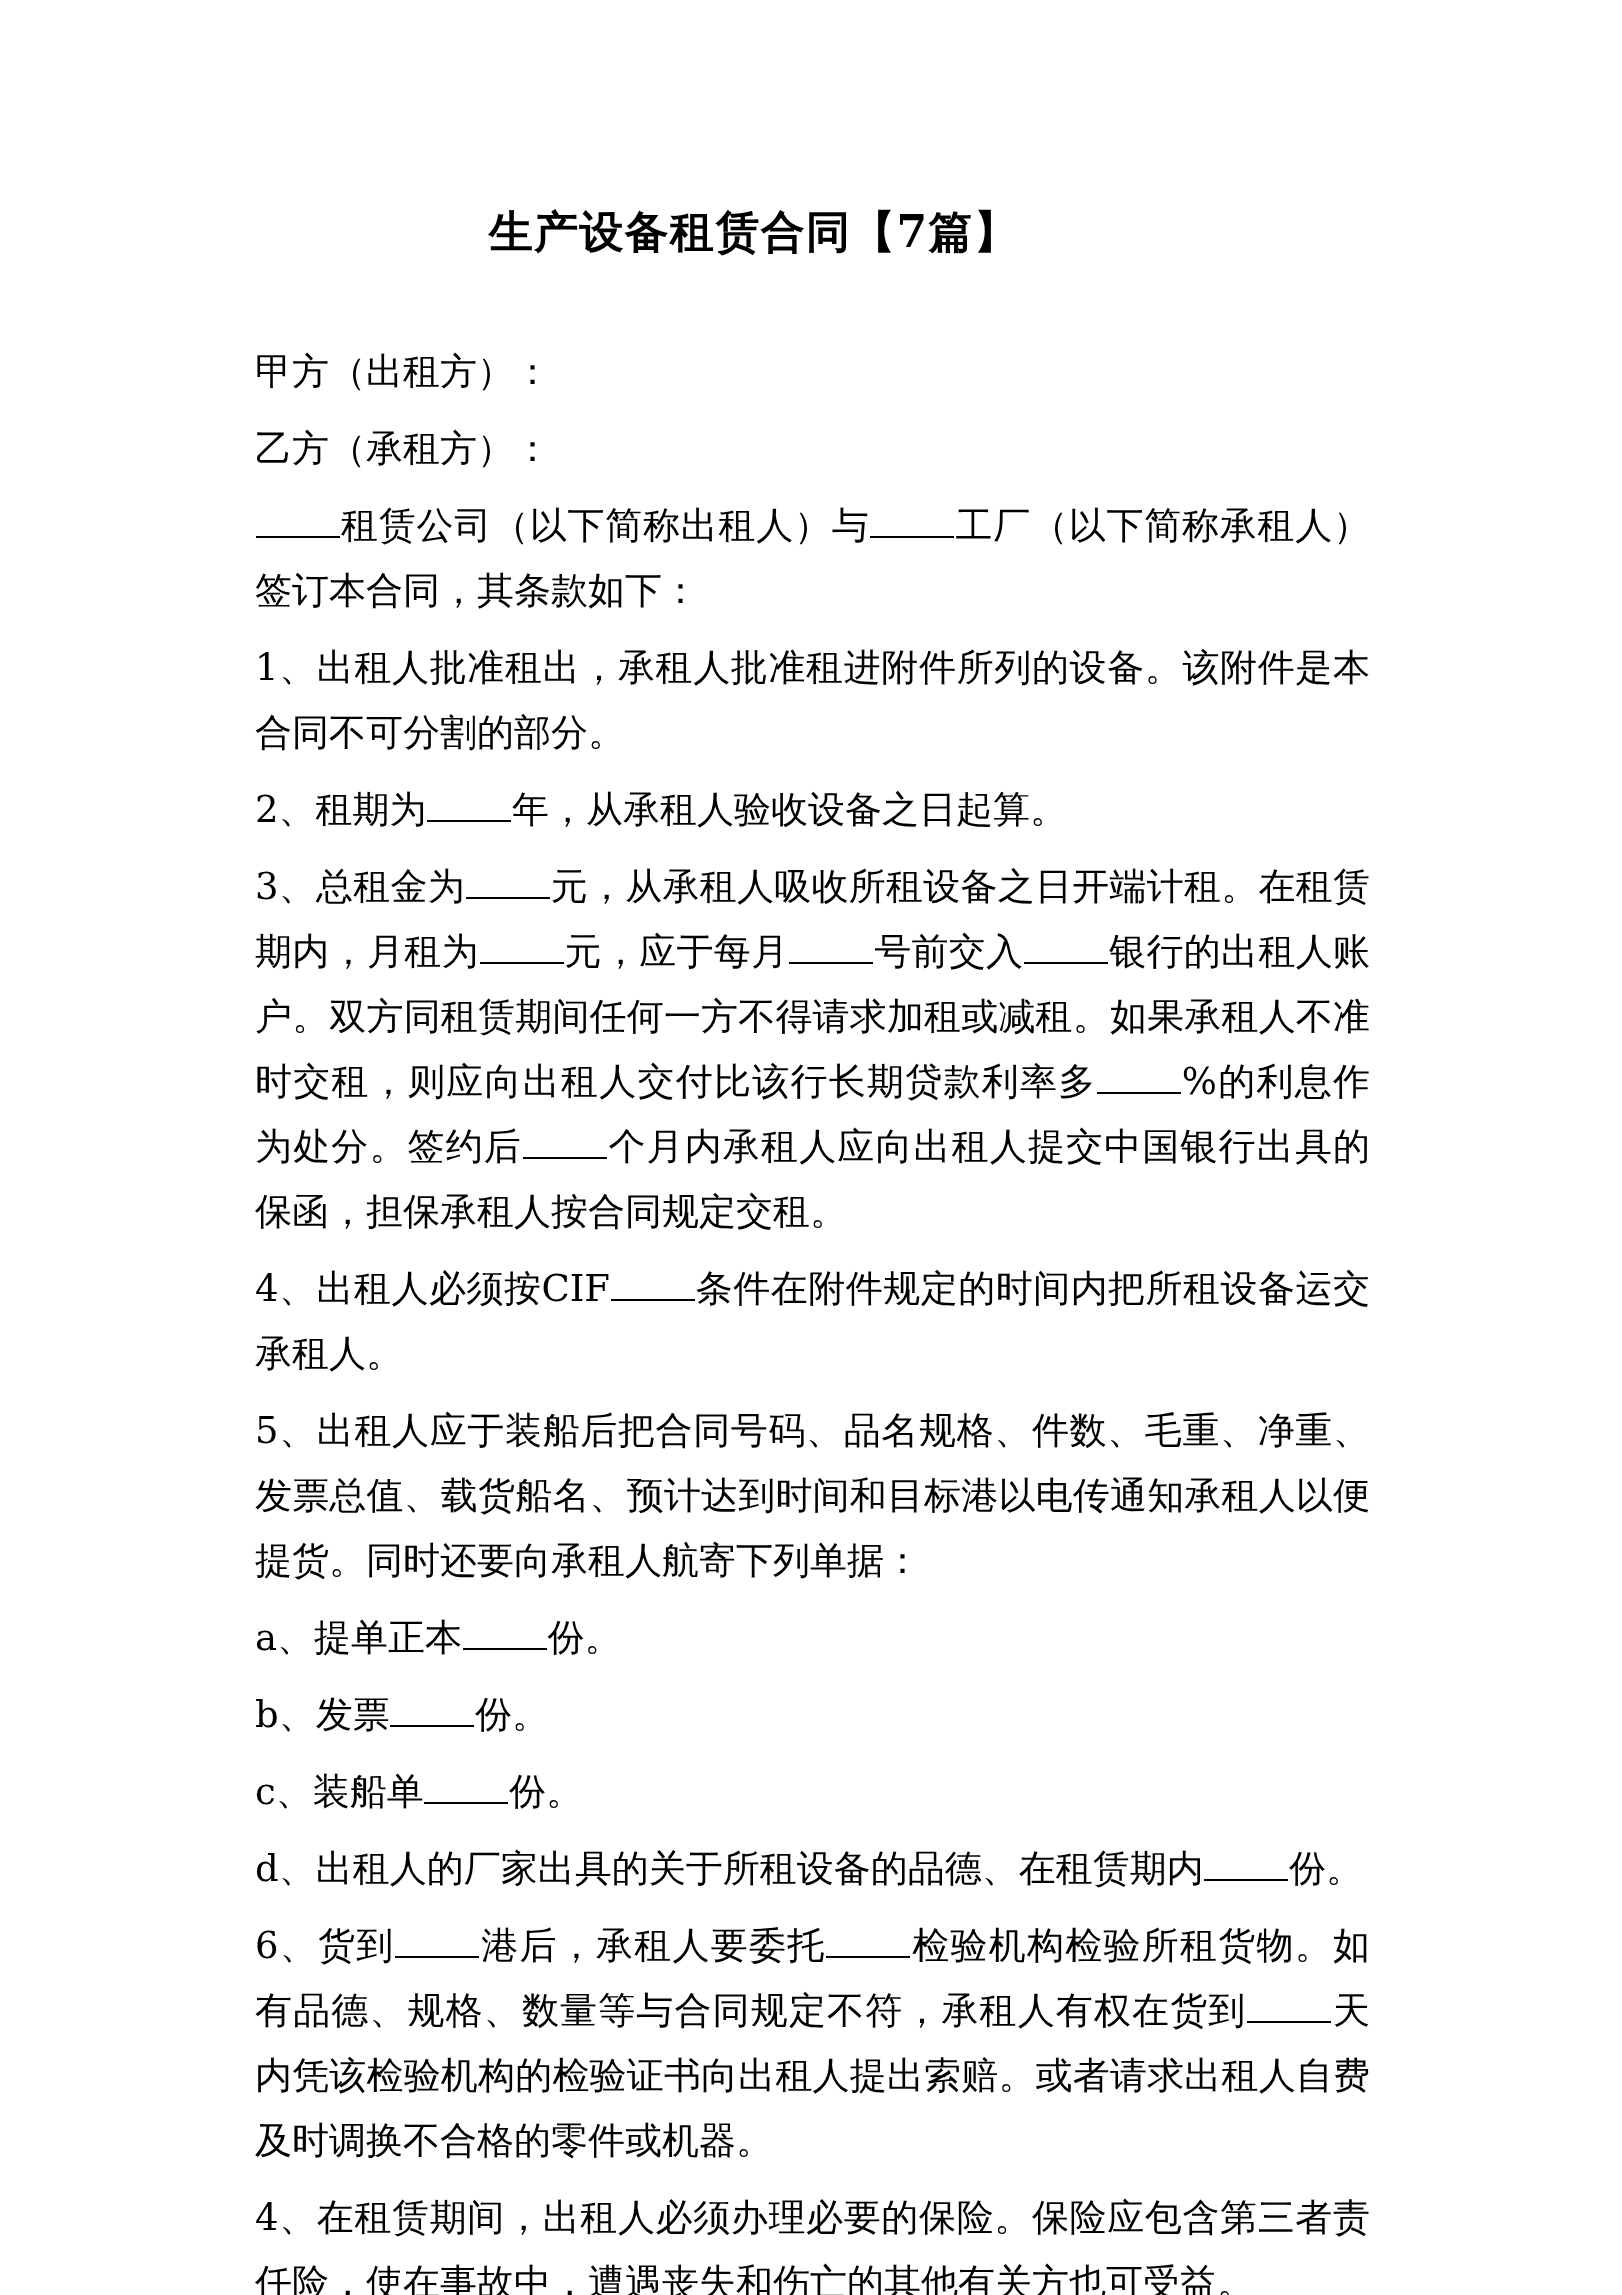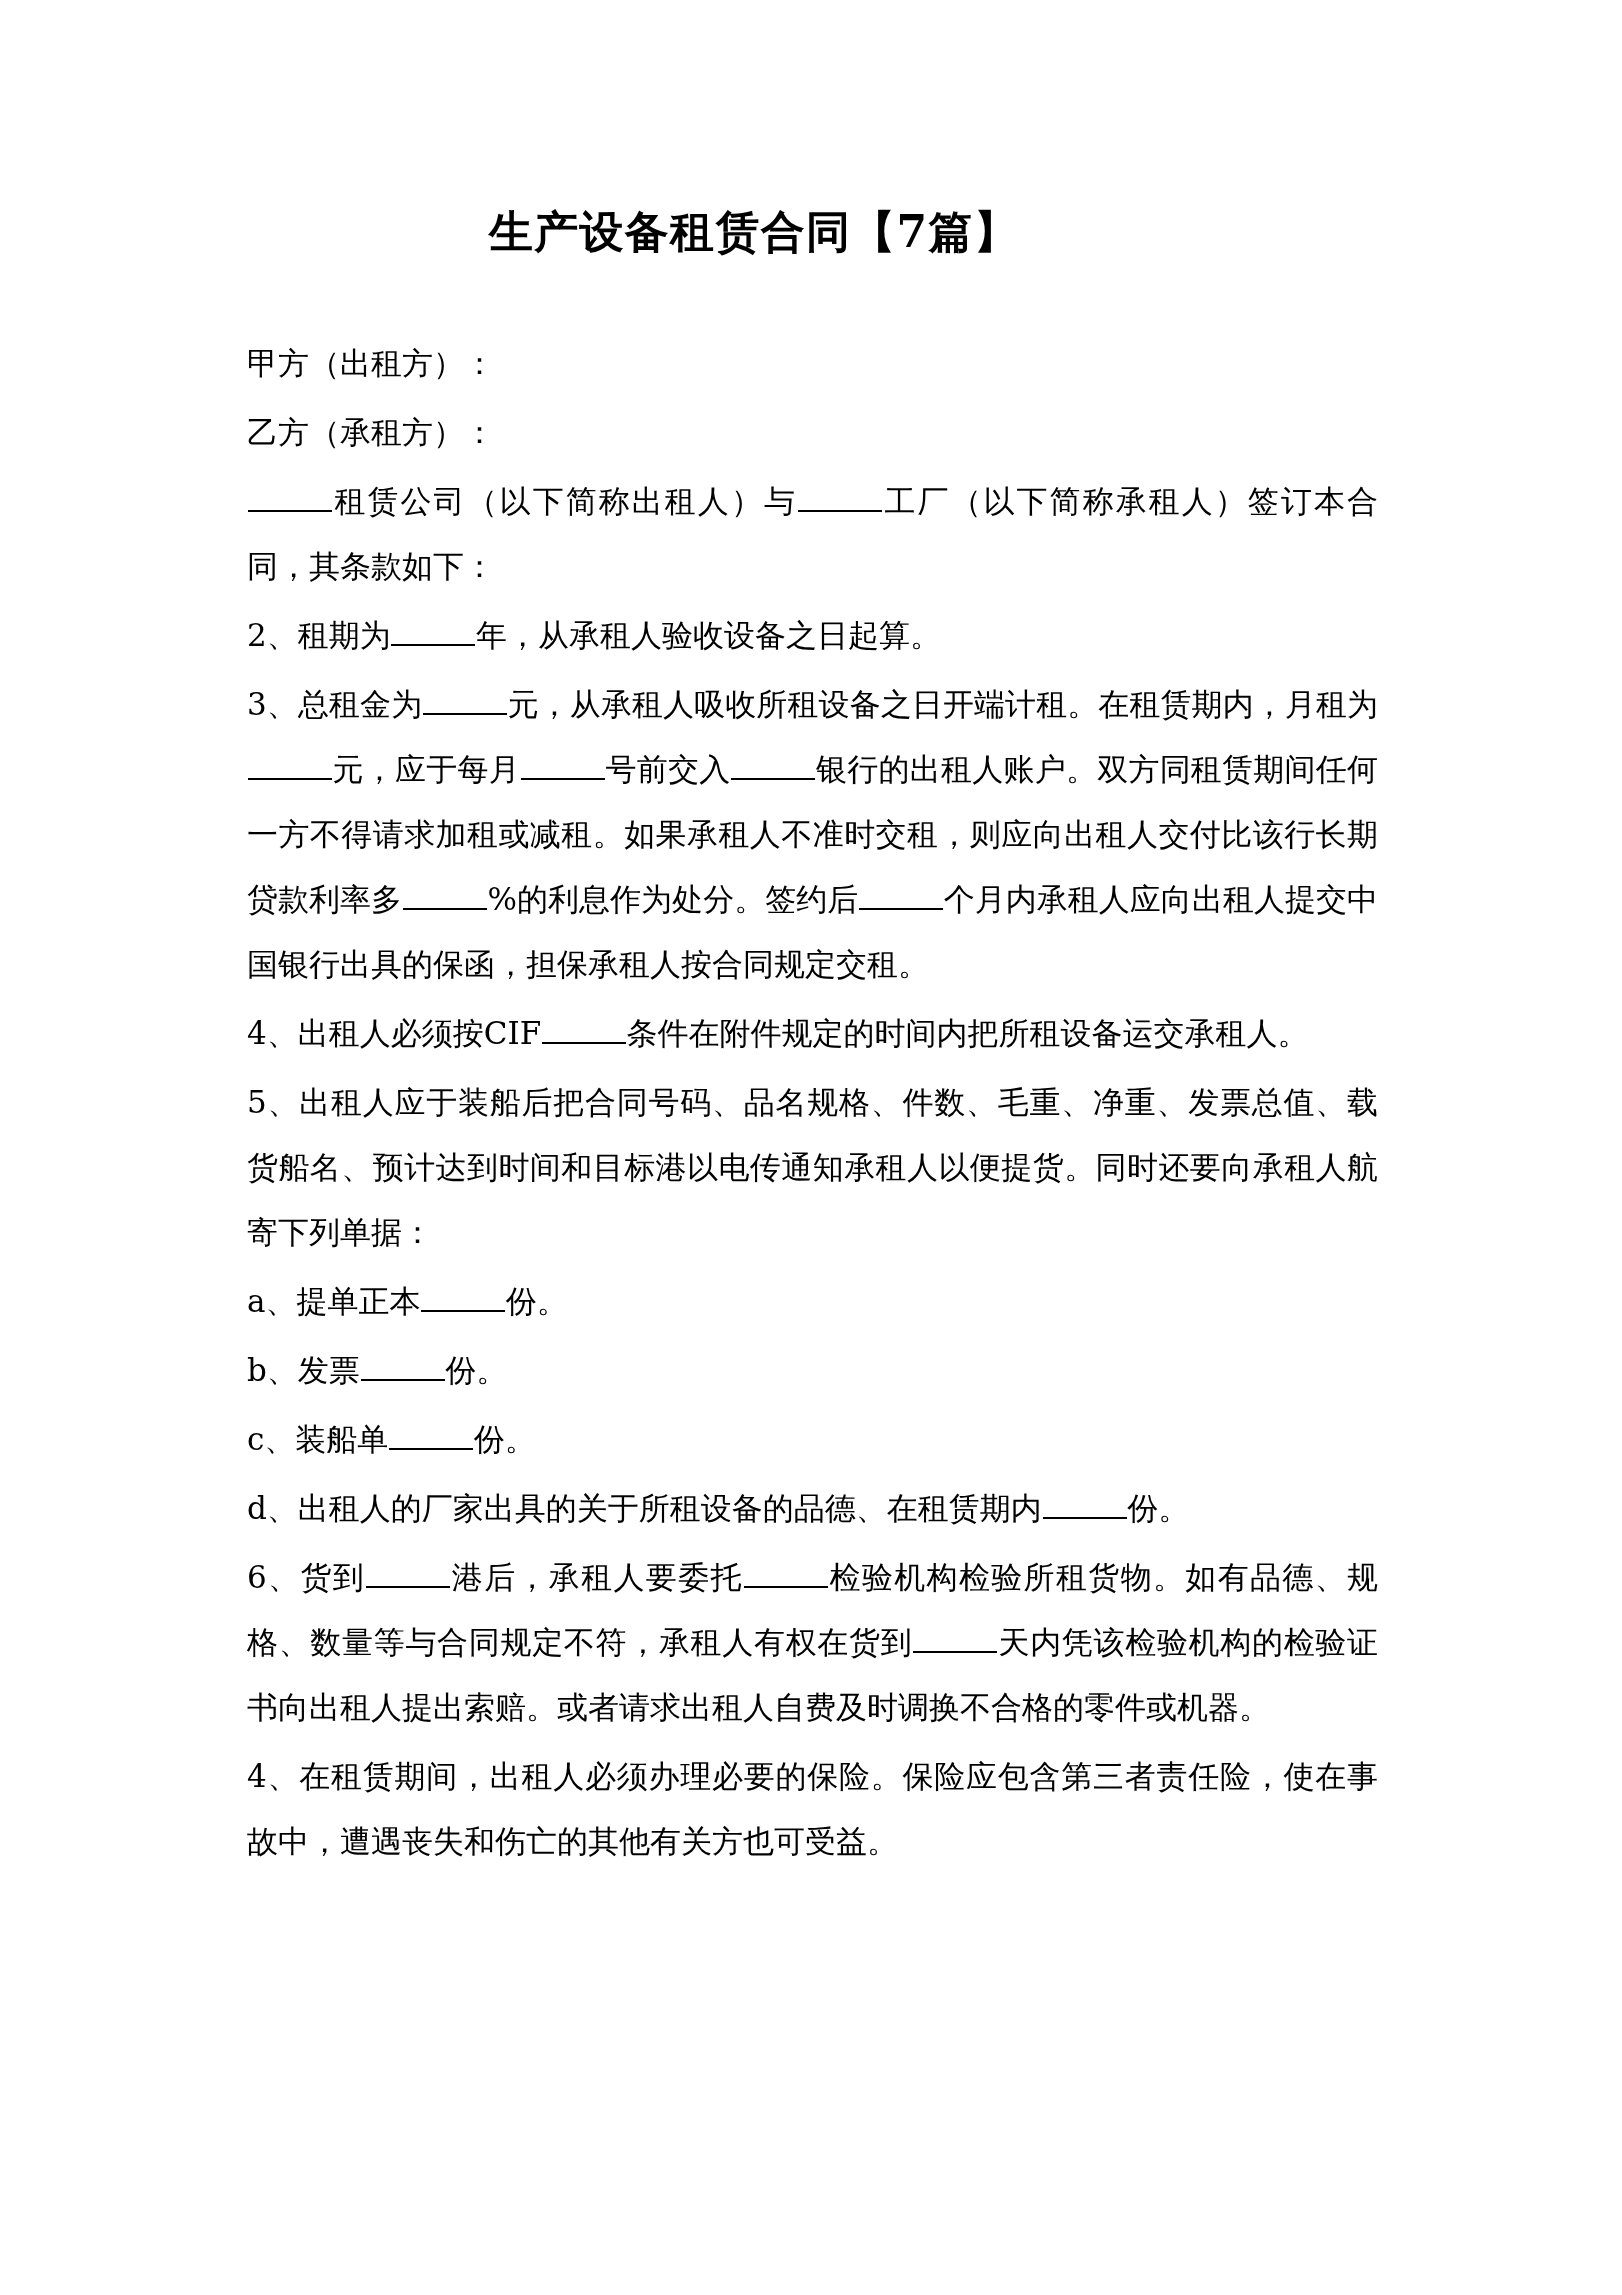--- a/index.html
+++ b/index.html
@@ -39,26 +39,26 @@
   }
 
   .body-block {
     position: absolute;
     top: 327px;
     left: 243px;
     width: 1139px;
   }
 
   .para {
-    font-size: 31px;
+    font-size: 37px;
     line-height: 65px;
     text-align: justify;
     text-justify: inter-character;
     letter-spacing: 0px;
-    margin: 4px;
+    margin: 12px;
     word-break: break-all;
     font-family: "DejaVu Serif", "Liberation Serif", serif;
   }
 
   
   .blank {
     display: inline-block;
     border-bottom: 2px solid #000;
     vertical-align: baseline;
     height: 0.92em;
@@ -74,20 +74,21 @@
   <h1 class="doc-title">生产设备租赁合同【7篇】</h1>
 
   <div class="body-block">
 
     <p class="para"><span>甲方（出租方）：</span></p>
 
     <p class="para"><span>乙方（承租方）：</span></p>
 
     <p class="para"><span class="blank w-md"></span><span>租赁公司（以下简称出租人）与</span><span class="blank w-md"></span><span>工厂（以下简称承租人）签订本合同，其条款如下：</span></p>
 
+    <p class="para"><span>1、出租人批准租出，承租人批准租进附件所列的设备。该附件是本合同不可分割的部分。</span></p>
 
     <p class="para"><span>2、租期为</span><span class="blank w-md"></span><span>年，从承租人验收设备之日起算。</span></p>
 
     <p class="para"><span>3、总租金为</span><span class="blank w-md"></span><span>元，从承租人吸收所租设备之日开端计租。在租赁期内，月租为</span><span class="blank w-md"></span><span>元，应于每月</span><span class="blank w-md"></span><span>号前交入</span><span class="blank w-md"></span><span>银行的出租人账户。双方同租赁期间任何一方不得请求加租或减租。如果承租人不准时交租，则应向出租人交付比该行长期贷款利率多</span><span class="blank w-md"></span><span>%的利息作为处分。签约后</span><span class="blank w-md"></span><span>个月内承租人应向出租人提交中国银行出具的保函，担保承租人按合同规定交租。</span></p>
 
     <p class="para"><span>4、出租人必须按CIF</span><span class="blank w-md"></span><span>条件在附件规定的时间内把所租设备运交承租人。</span></p>
 
     <p class="para"><span>5、出租人应于装船后把合同号码、品名规格、件数、毛重、净重、发票总值、载货船名、预计达到时间和目标港以电传通知承租人以便提货。同时还要向承租人航寄下列单据：</span></p>
 
     <p class="para"><span>a、提单正本</span><span class="blank w-md"></span><span>份。</span></p>

